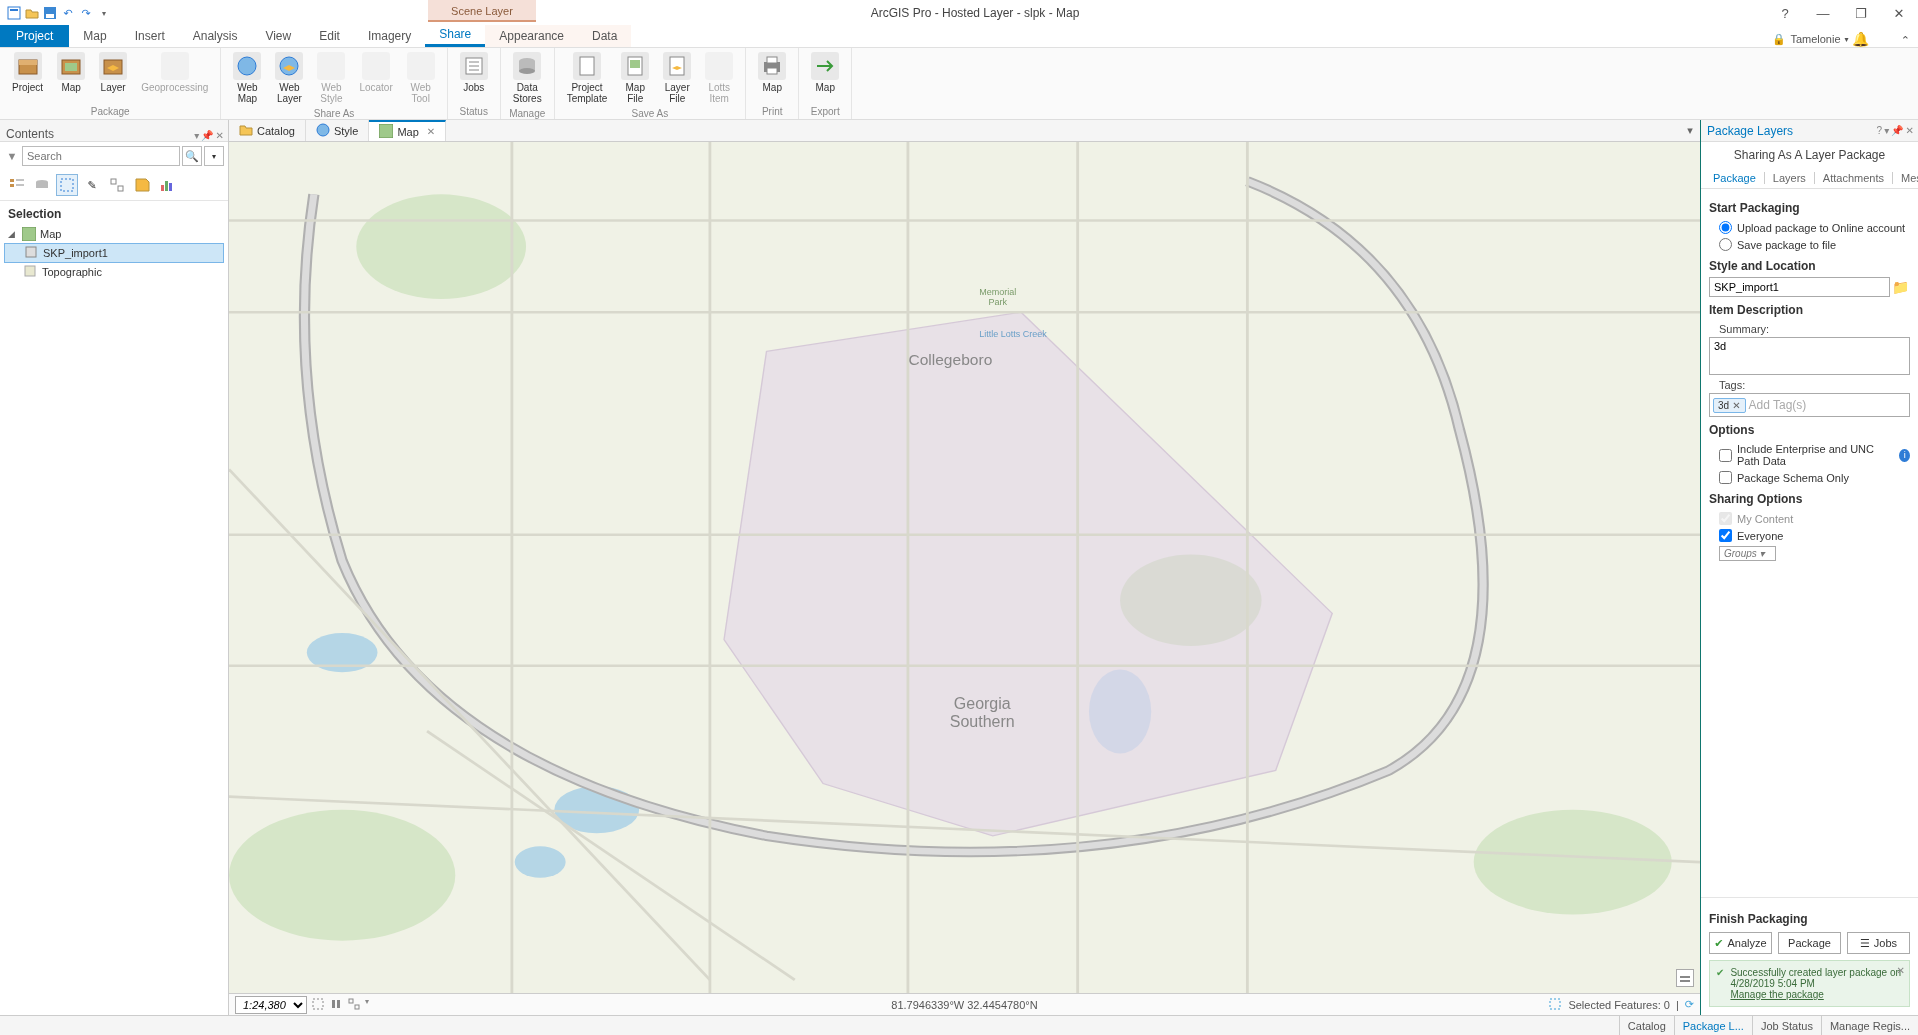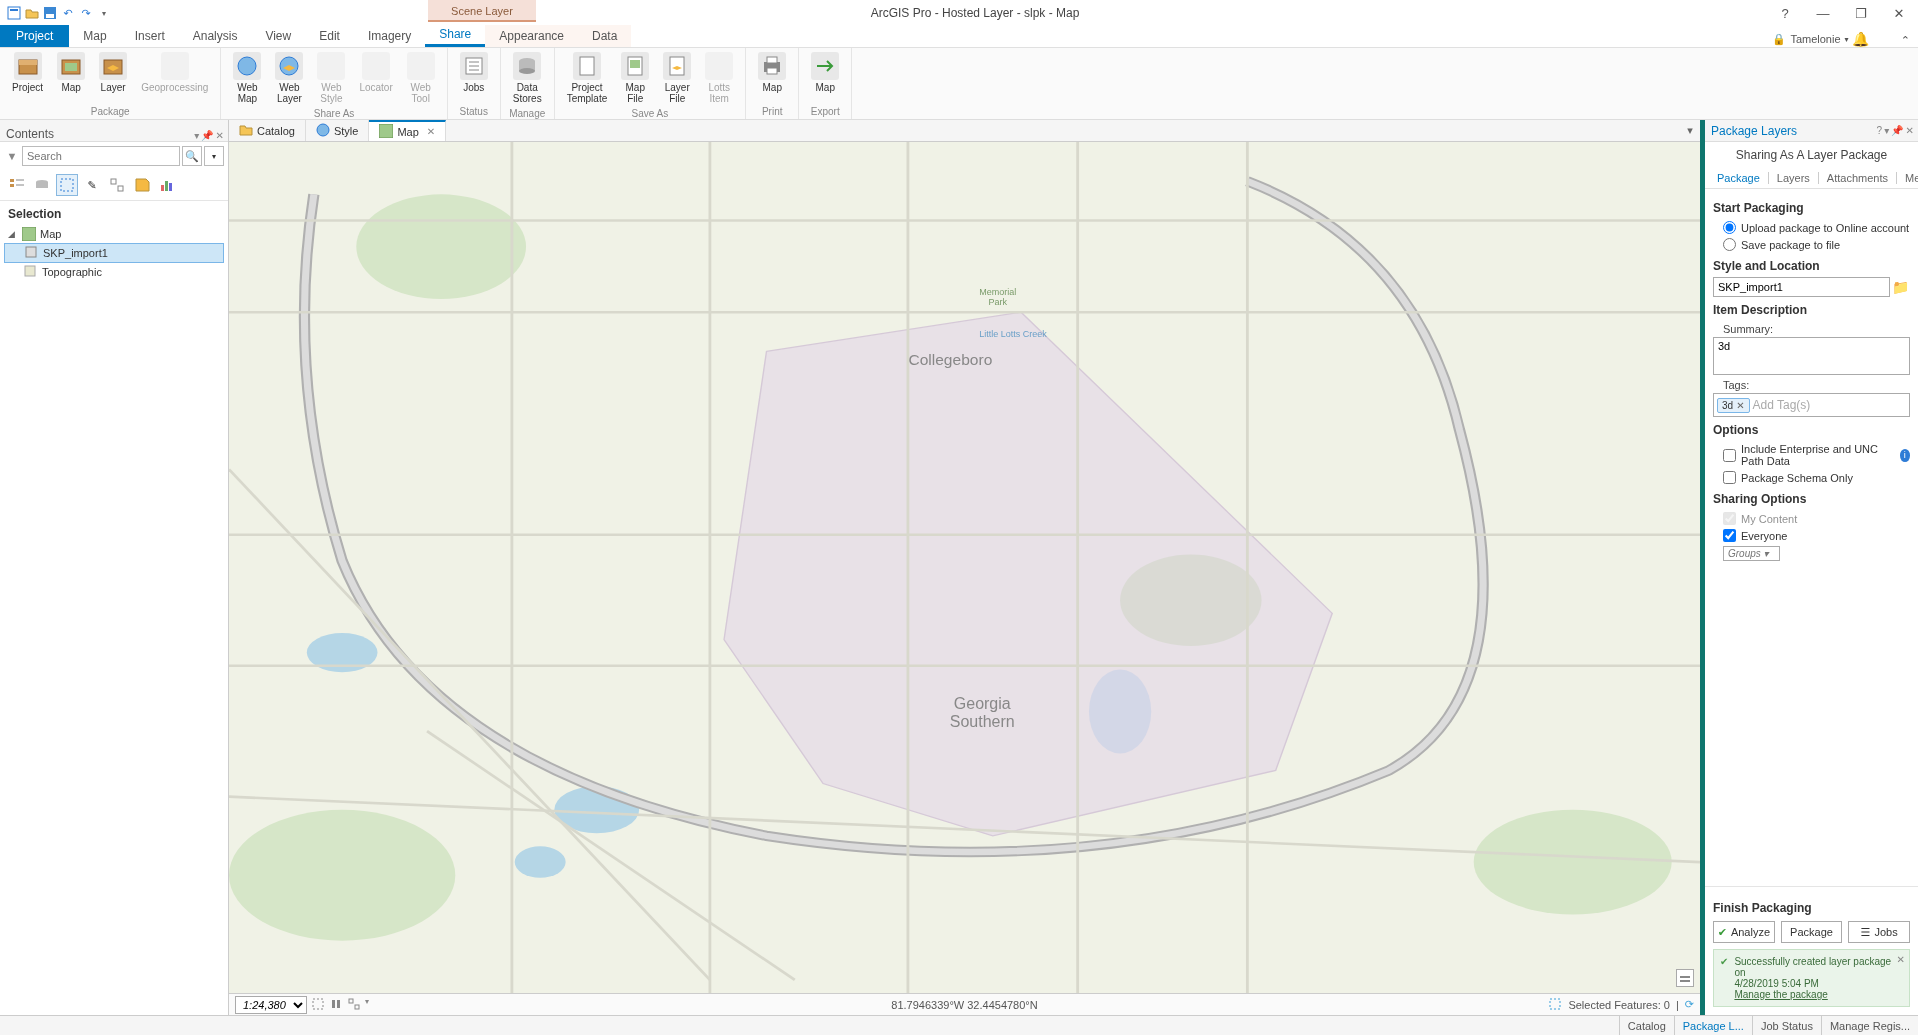--- a/index.html
+++ b/index.html
@@ -64,21 +64,21 @@
 .map-canvas { flex: 1; position: relative; overflow: hidden; background: #f4f4ef; }
 .map-svg { width: 100%; height: 100%; }
 .view-dropdown-chevron { position: absolute; right: 3px; top: 3px; width: 14px; height: 14px; display:flex; align-items:center; justify-content:center; color:#666; cursor:pointer; }
 .status-bar { height: 22px; border-top: 1px solid #ccc; background: #fafafa; display: flex; align-items: center; font-size: 11px; color: #555; padding: 0 6px; position: relative; }
 .scale-combo { border: 1px solid #aaa; height: 18px; width: 72px; font-size: 11px; padding: 0 3px; background: #fff; font-style: italic; }
 .status-icons { display: flex; gap: 4px; margin-left: 4px; }
 .status-center { position: absolute; left: 50%; transform: translateX(-50%); }
 .status-right { position: absolute; right: 6px; display: flex; align-items: center; gap: 6px; }
 
 
-.package-pane { width: 218px; border-left: 5px solid #0f766e; background: #fff; display: flex; flex-direction: column; }
+.package-pane { width: 218px; border-left: 1px solid #0f766e; background: #fff; display: flex; flex-direction: column; }
 .pane-title-bar { height: 22px; background: #f5f5f5; border-bottom: 1px solid #ddd; display: flex; align-items: center; padding: 0 6px; color: #0079c1; font-size: 12px; position: relative; }
 .subtitle { text-align: center; font-size: 12px; color: #444; padding: 6px 0; }
 .sub-tabs { display: flex; border-bottom: 1px solid #e0e0e0; padding: 0 6px; gap: 2px; }
 .sub-tab { padding: 4px 6px; font-size: 11px; color: #666; cursor: pointer; }
 .sub-tab.active { color: #0079c1; }
 .sub-sep { border-left: 1px solid #ccc; margin: 4px 0; }
 .form-area { flex: 1; padding: 6px 8px; overflow-y: auto; }
 .form-heading { font-size: 12px; font-weight: 600; color: #333; margin: 6px 0 4px; }
 .radio-row, .check-row { display: flex; align-items: center; gap: 5px; font-size: 11px; padding: 2px 0 2px 10px; }
 .name-row { display: flex; gap: 3px; align-items: center; }

